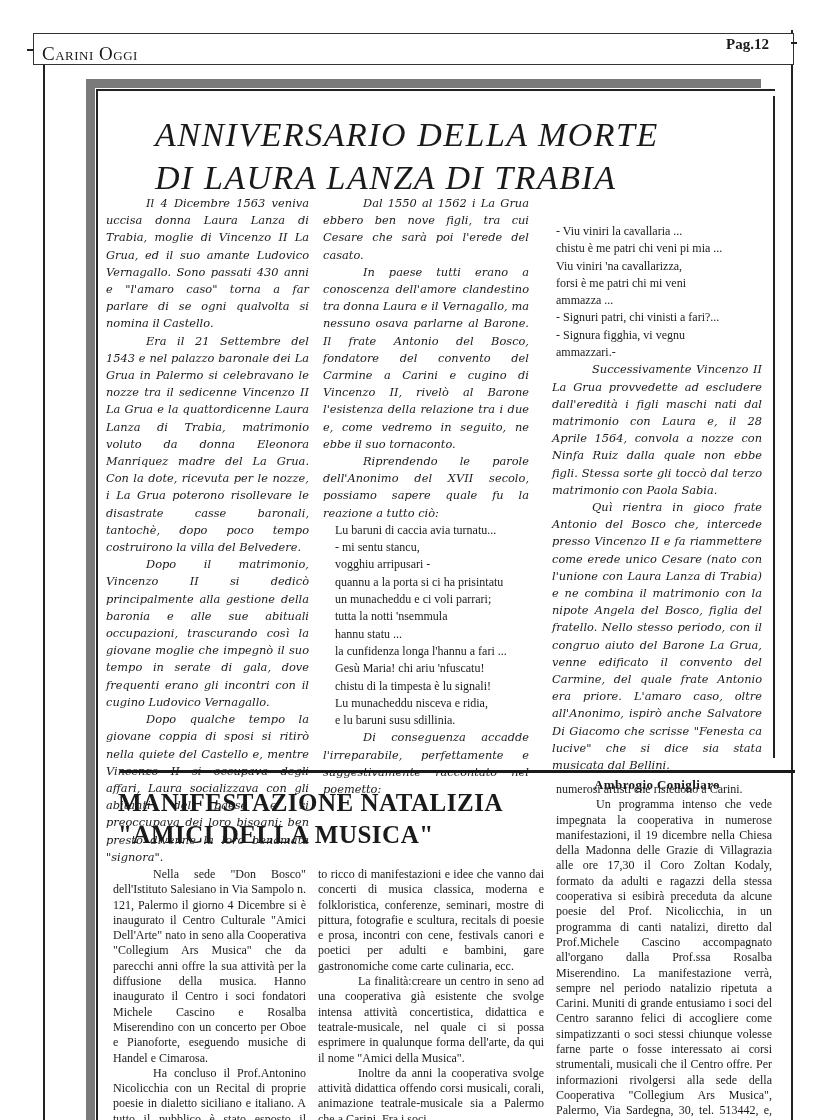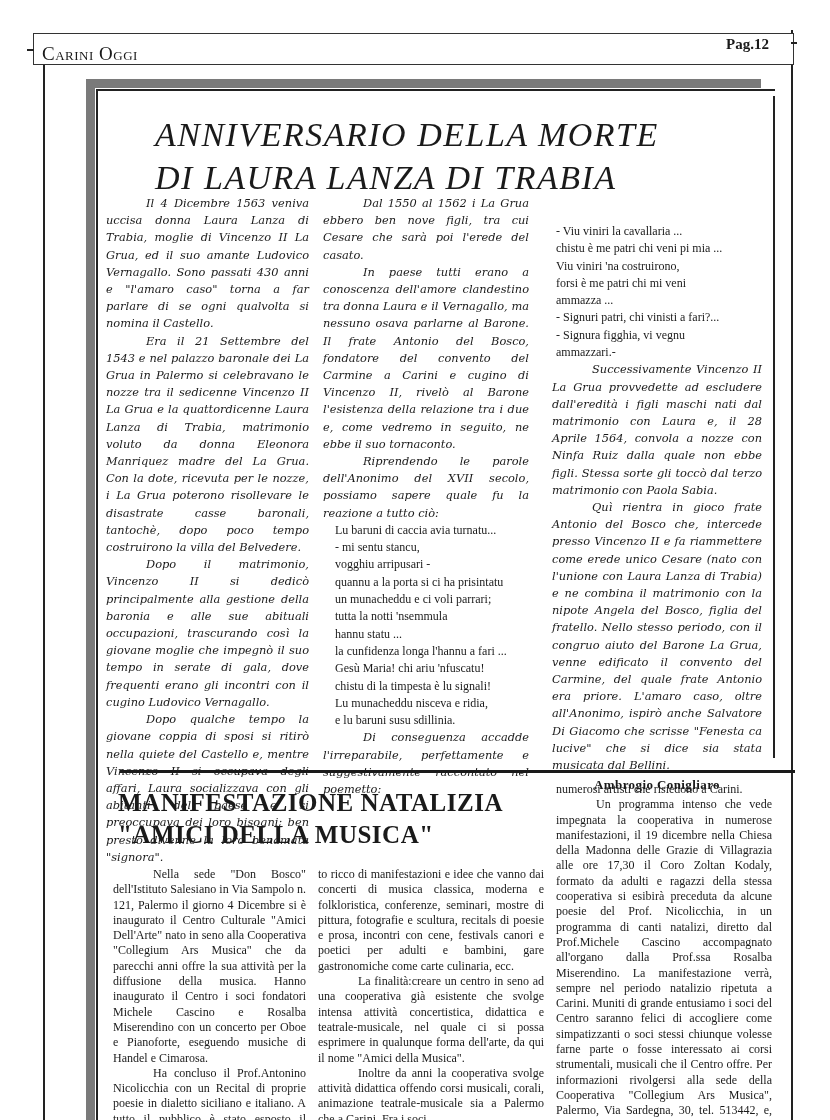--- a/index.html
+++ b/index.html
@@ -101,21 +101,21 @@
     <div>Lu munacheddu nisceva e ridia,</div>
     <div>e lu baruni susu sdillinia.</div>
   </div>
   <p>Di conseguenza accadde l'irreparabile, perfettamente e suggestivamente raccontato nel poemetto:</p>
 </div>
 
 <div class="col col3">
   <div class="poem poem-right">
     <div>- Viu viniri la cavallaria ...</div>
     <div>chistu è me patri chi veni pi mia ...</div>
-    <div>Viu viniri 'na costruirono,</div>
+    <div>Viu viniri 'na cavallarizza,</div>
     <div>forsi è me patri chi mi veni</div>
     <div>ammazza ...</div>
     <div>- Signuri patri, chi vinisti a fari?...</div>
     <div>- Signura figghia, vi vegnu</div>
     <div>ammazzari.-</div>
   </div>
   <p>Successivamente Vincenzo II La Grua provvedette ad escludere dall'eredità i figli maschi nati dal matrimonio con Laura e, il 28 Aprile 1564, convola a nozze con Ninfa Ruiz dalla quale non ebbe figli. Stessa sorte gli toccò dal terzo matrimonio con Paola Sabia.</p>
   <p>Quì rientra in gioco frate Antonio del Bosco che, intercede presso Vincenzo II e fa riammettere come erede unico Cesare (nato con l'unione con Laura Lanza di Trabia) e ne combina il matrimonio con la nipote Angela del Bosco, figlia del fratello. Nello stesso periodo, con il congruo aiuto del Barone La Grua, venne edificato il convento del Carmine, del quale frate Antonio era priore. L'amaro caso, oltre all'Anonimo, ispirò anche Salvatore Di Giacomo che scrisse "Fenesta ca lucive" che si dice sia stata musicata dal Bellini.</p>
   <div class="byline">Ambrogio Conigliaro</div>
 </div>

